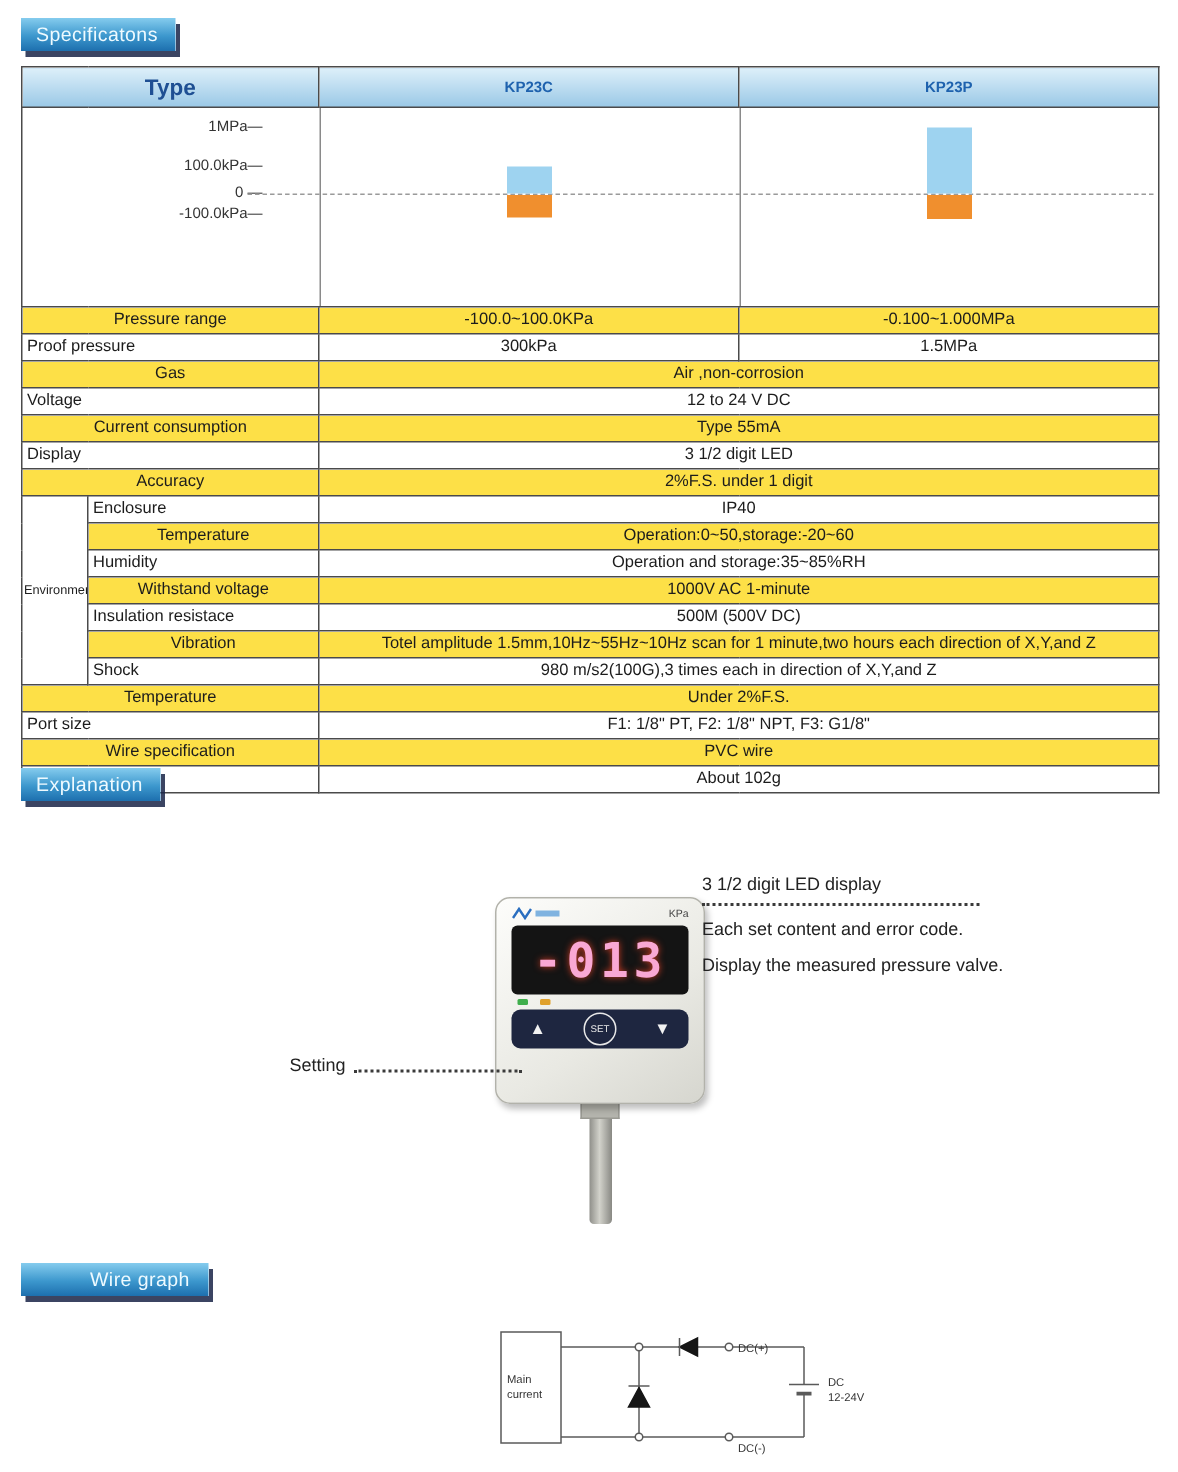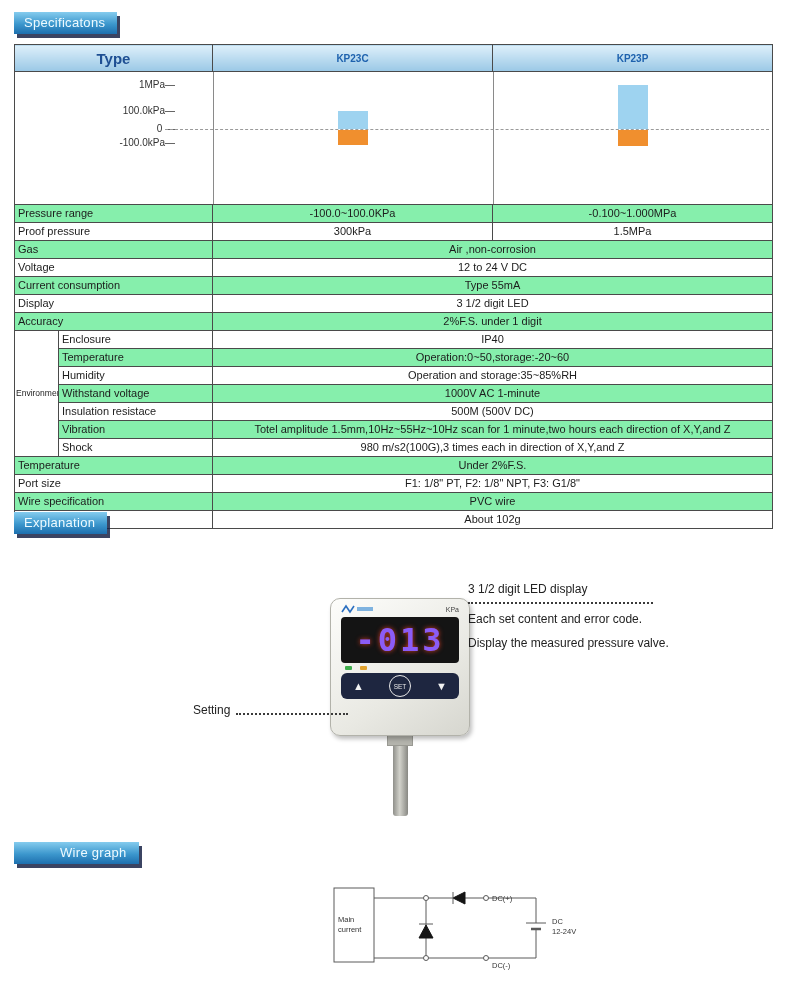--- a/index.html
+++ b/index.html
@@ -27,21 +27,21 @@
   .spec-table td, .spec-table th {
     border:1px solid #4a4a4a; font-size:11px; padding:1px 3px;
     height:15px; line-height:15px; overflow:hidden; white-space:nowrap;
   }
   .spec-table th { background:linear-gradient(180deg,#ddeffa 0%, #9ac8e6 100%); }
   th.h-type  { font-size:15px; font-weight:bold; color:#1e4f93; height:24px; }
   th.h-model { font-size:10px; font-weight:bold; color:#1e62ae; height:24px; }
   .lbl   { text-align:left; padding-left:5px; font-size:11.5px; }
   .val   { text-align:center;margin-top:48px; }
   .small { font-size:8.5px; }
-  tr.shade td { background:#86efac; }
+  tr.shade td { background:#fde047;text-align:center; }
   td.env-group { font-size:8.5px; padding:0 1px; text-align:left; background:#fff; vertical-align:middle; }
 
   
   td.chart-cell { position:relative; height:100px; padding:16px; background:#fff; }
   .axis-lbl { position:absolute; left:0; width:160px; text-align:right; font-size:10px; color:#333; line-height:10px; }
   .zero-line { position:absolute; left:150px; right:3px; top:57px; border-top:1px dashed #9a9a9a; }
   .col-div { position:absolute; top:0; bottom:0; width:0; border-left:1px solid #8a8a8a; }
   .bar { position:absolute; width:30px; }
   .bar.pos { background:#9ed3f0; }
   .bar.neg { background:#f08f2e; }
@@ -53,21 +53,21 @@
     background:linear-gradient(145deg,#fdfdfb 0%, #e9e9e3 60%, #d6d6cf 100%);
     box-shadow:2px 3px 4px rgba(0,0,0,0.25); position:relative;
   }
   .device-top { display:flex; justify-content:space-between; align-items:center; padding:5px 10px 0 10px; }
   .unit { font-size:7px; color:#444; }
   .lcd {
     margin:3px 10px 0 10px; height:46px; background:#141414; border-radius:4px;
     display:flex; align-items:center; justify-content:center;
   }
   .digits {
-    color:#8b5cf6; font-family:"DejaVu Sans Mono", monospace; font-weight:bold;
+    color:#f9a8d4; font-family:"DejaVu Sans Mono", monospace; font-weight:bold;
     font-size:32px; letter-spacing:3px; text-shadow:0 0 5px rgba(255,70,40,0.8);
   }
   .leds { display:flex; gap:8px; padding:3px 0 0 14px; }
   .led { width:7px; height:4px; border-radius:1px; display:inline-block; }
   .led.green { background:#3fae4c; }
   .led.amber { background:#e0a12c; }
   .btnbar {
     margin:3px 10px 0 10px; height:26px; background:#1e2640; border-radius:6px;
     display:flex; align-items:center; justify-content:space-between; padding:0 12px;
     color:#f2f2f2;

